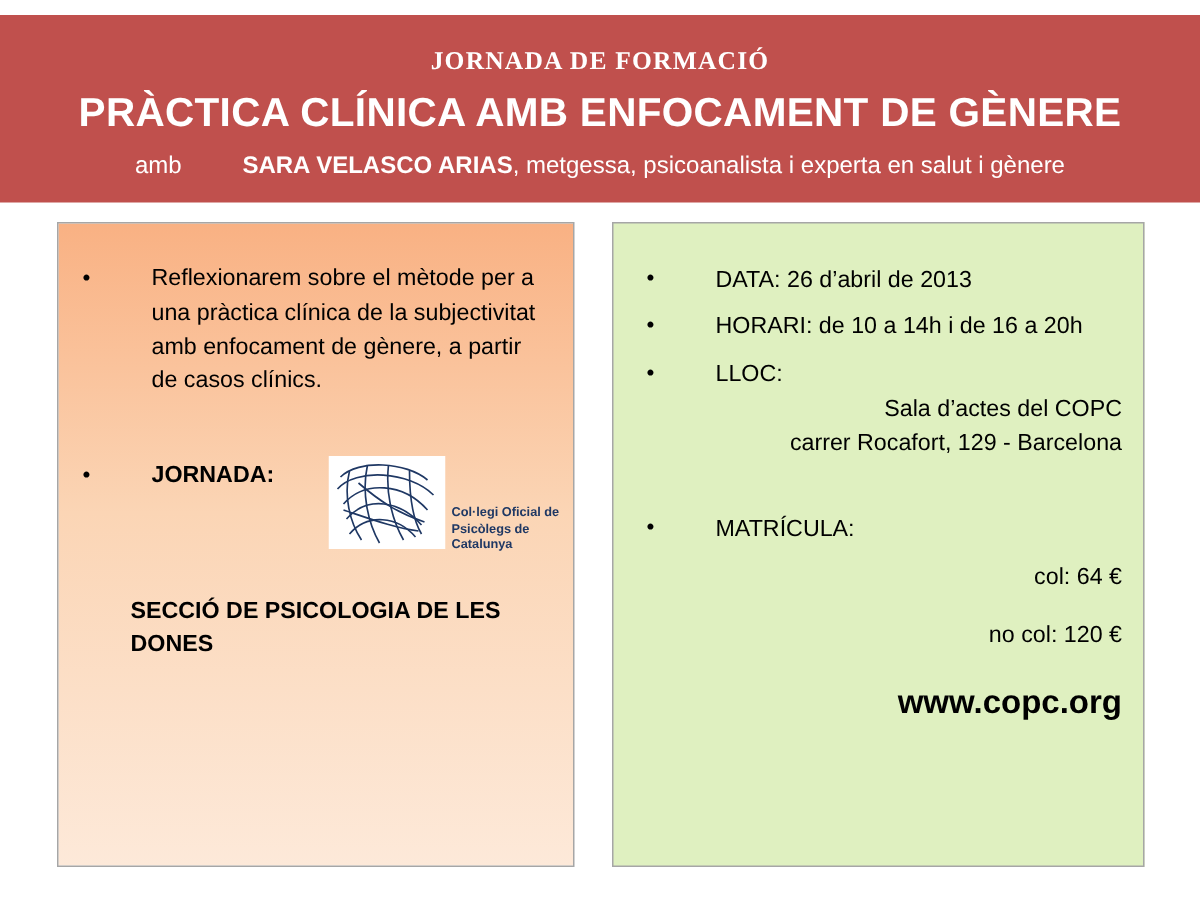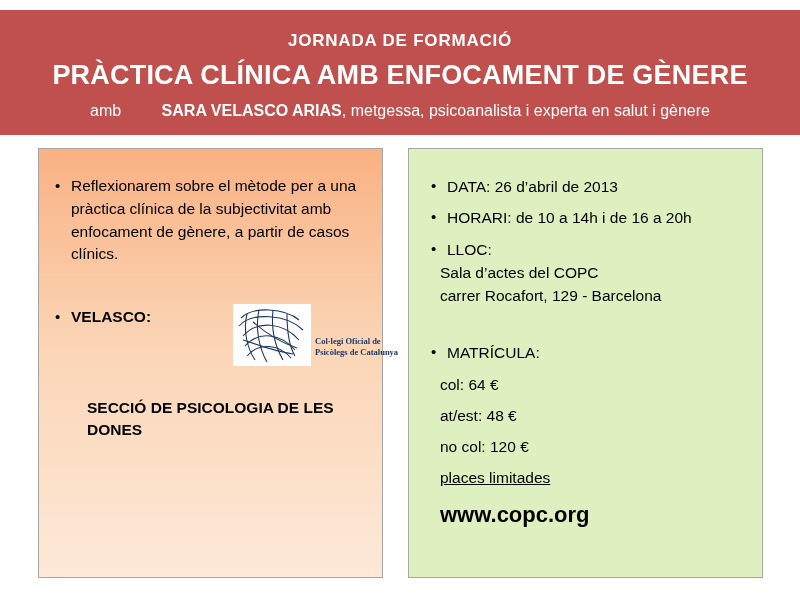--- a/index.html
+++ b/index.html
@@ -32,20 +32,21 @@
     color: #ffffff;
     text-align: center;
     box-sizing: border-box;
     padding-top: 22px;
   }
   .header-eyebrow {
     font-size: 17px;
     font-weight: bold;
     letter-spacing: 0.8px;
     line-height: 1.1;
+    font-family: Liberation Serif, serif;
   }
   .header-title {
     font-size: 27px;
     font-weight: bold;
     letter-spacing: 0.2px;
     margin-top: 10px;
     line-height: 1.1;
   }
   .header-sub {
     font-size: 16px;
@@ -91,20 +92,21 @@
   }
   .bullet-dot {
     width: 16px;
     min-width: 16px;
     font-size: 15px;
     line-height: 1.45;
     color: #000;
   }
   .bullet-body {
     flex: 1;
+    margin-left: 30px;
   }
 
   .txt {
     font-size: 15.5px;
     line-height: 1.45;
     color: #000000;
   }
   .txt-b {
     font-weight: bold;
   }
@@ -113,25 +115,24 @@
     font-size: 15.5px;
     line-height: 1.47;
   }
   .gap-lg { height: 26px; }
   .gap-md { height: 14px; }
   .gap-sm { height: 8px; }
 
   
   .logo-wrap {
     position: absolute;
-    left: 194px;
+    left: 180px;
     top: 155px;
     width: 168px;
     height: 80px;
-    font-family: Liberation Serif, serif;
   }
   .logo-mark {
     position: absolute;
     left: 0;
     top: 0;
     width: 78px;
     height: 62px;
   }
   .logo-text {
     position: absolute;
@@ -146,21 +147,22 @@
 
   
   .r-line {
     font-size: 15.5px;
     line-height: 1.5;
   }
   .r-label {
     font-weight: normal;
   }
   .r-indent {
-    margin-left: 9px;
+    margin-left: 28px;
+    text-align: right;
   }
   .underline {
     text-decoration: underline;
   }
   .copc-url {
     font-weight: bold;
     font-size: 22px;
   }
 </style>
 </head>
@@ -181,21 +183,21 @@
     <div class="bullet-row">
       <div class="bullet-dot">•</div>
       <div class="bullet-body left-para">Reflexionarem sobre el mètode per a una pràctica clínica de la subjectivitat amb enfocament de gènere, a partir de casos clínics.</div>
     </div>
 
     <div class="gap-lg"></div>
     <div class="gap-md"></div>
 
     <div class="bullet-row">
       <div class="bullet-dot">•</div>
-      <div class="bullet-body txt txt-b">VELASCO:</div>
+      <div class="bullet-body txt txt-b">JORNADA:</div>
     </div>
 
     <div class="gap-lg"></div>
     <div class="gap-lg"></div>
     <div class="gap-sm"></div>
 
     <div class="gap-sm"></div>
     <div style="margin-left:32px;" class="left-para txt-b">SECCIÓ DE PSICOLOGIA DE LES DONES</div>
 
     <div class="logo-wrap">
@@ -257,22 +259,20 @@
 
     <div class="bullet-row">
       <div class="bullet-dot">•</div>
       <div class="bullet-body r-line r-label">MATRÍCULA:</div>
     </div>
 
     <div class="gap-sm"></div>
 
     <div class="r-line r-indent">col: 64 €</div>
     <div class="gap-sm"></div>
-    <div class="r-line r-indent">at/est:  48 €</div>
     <div class="gap-sm"></div>
     <div class="r-line r-indent">no col: 120 €</div>
     <div class="gap-sm"></div>
-    <div class="r-line r-indent underline">places limitades</div>
     <div class="gap-sm"></div>
     <div class="r-line r-indent copc-url">www.copc.org</div>
   </div>
 
 </div>
 
 </body></html>

